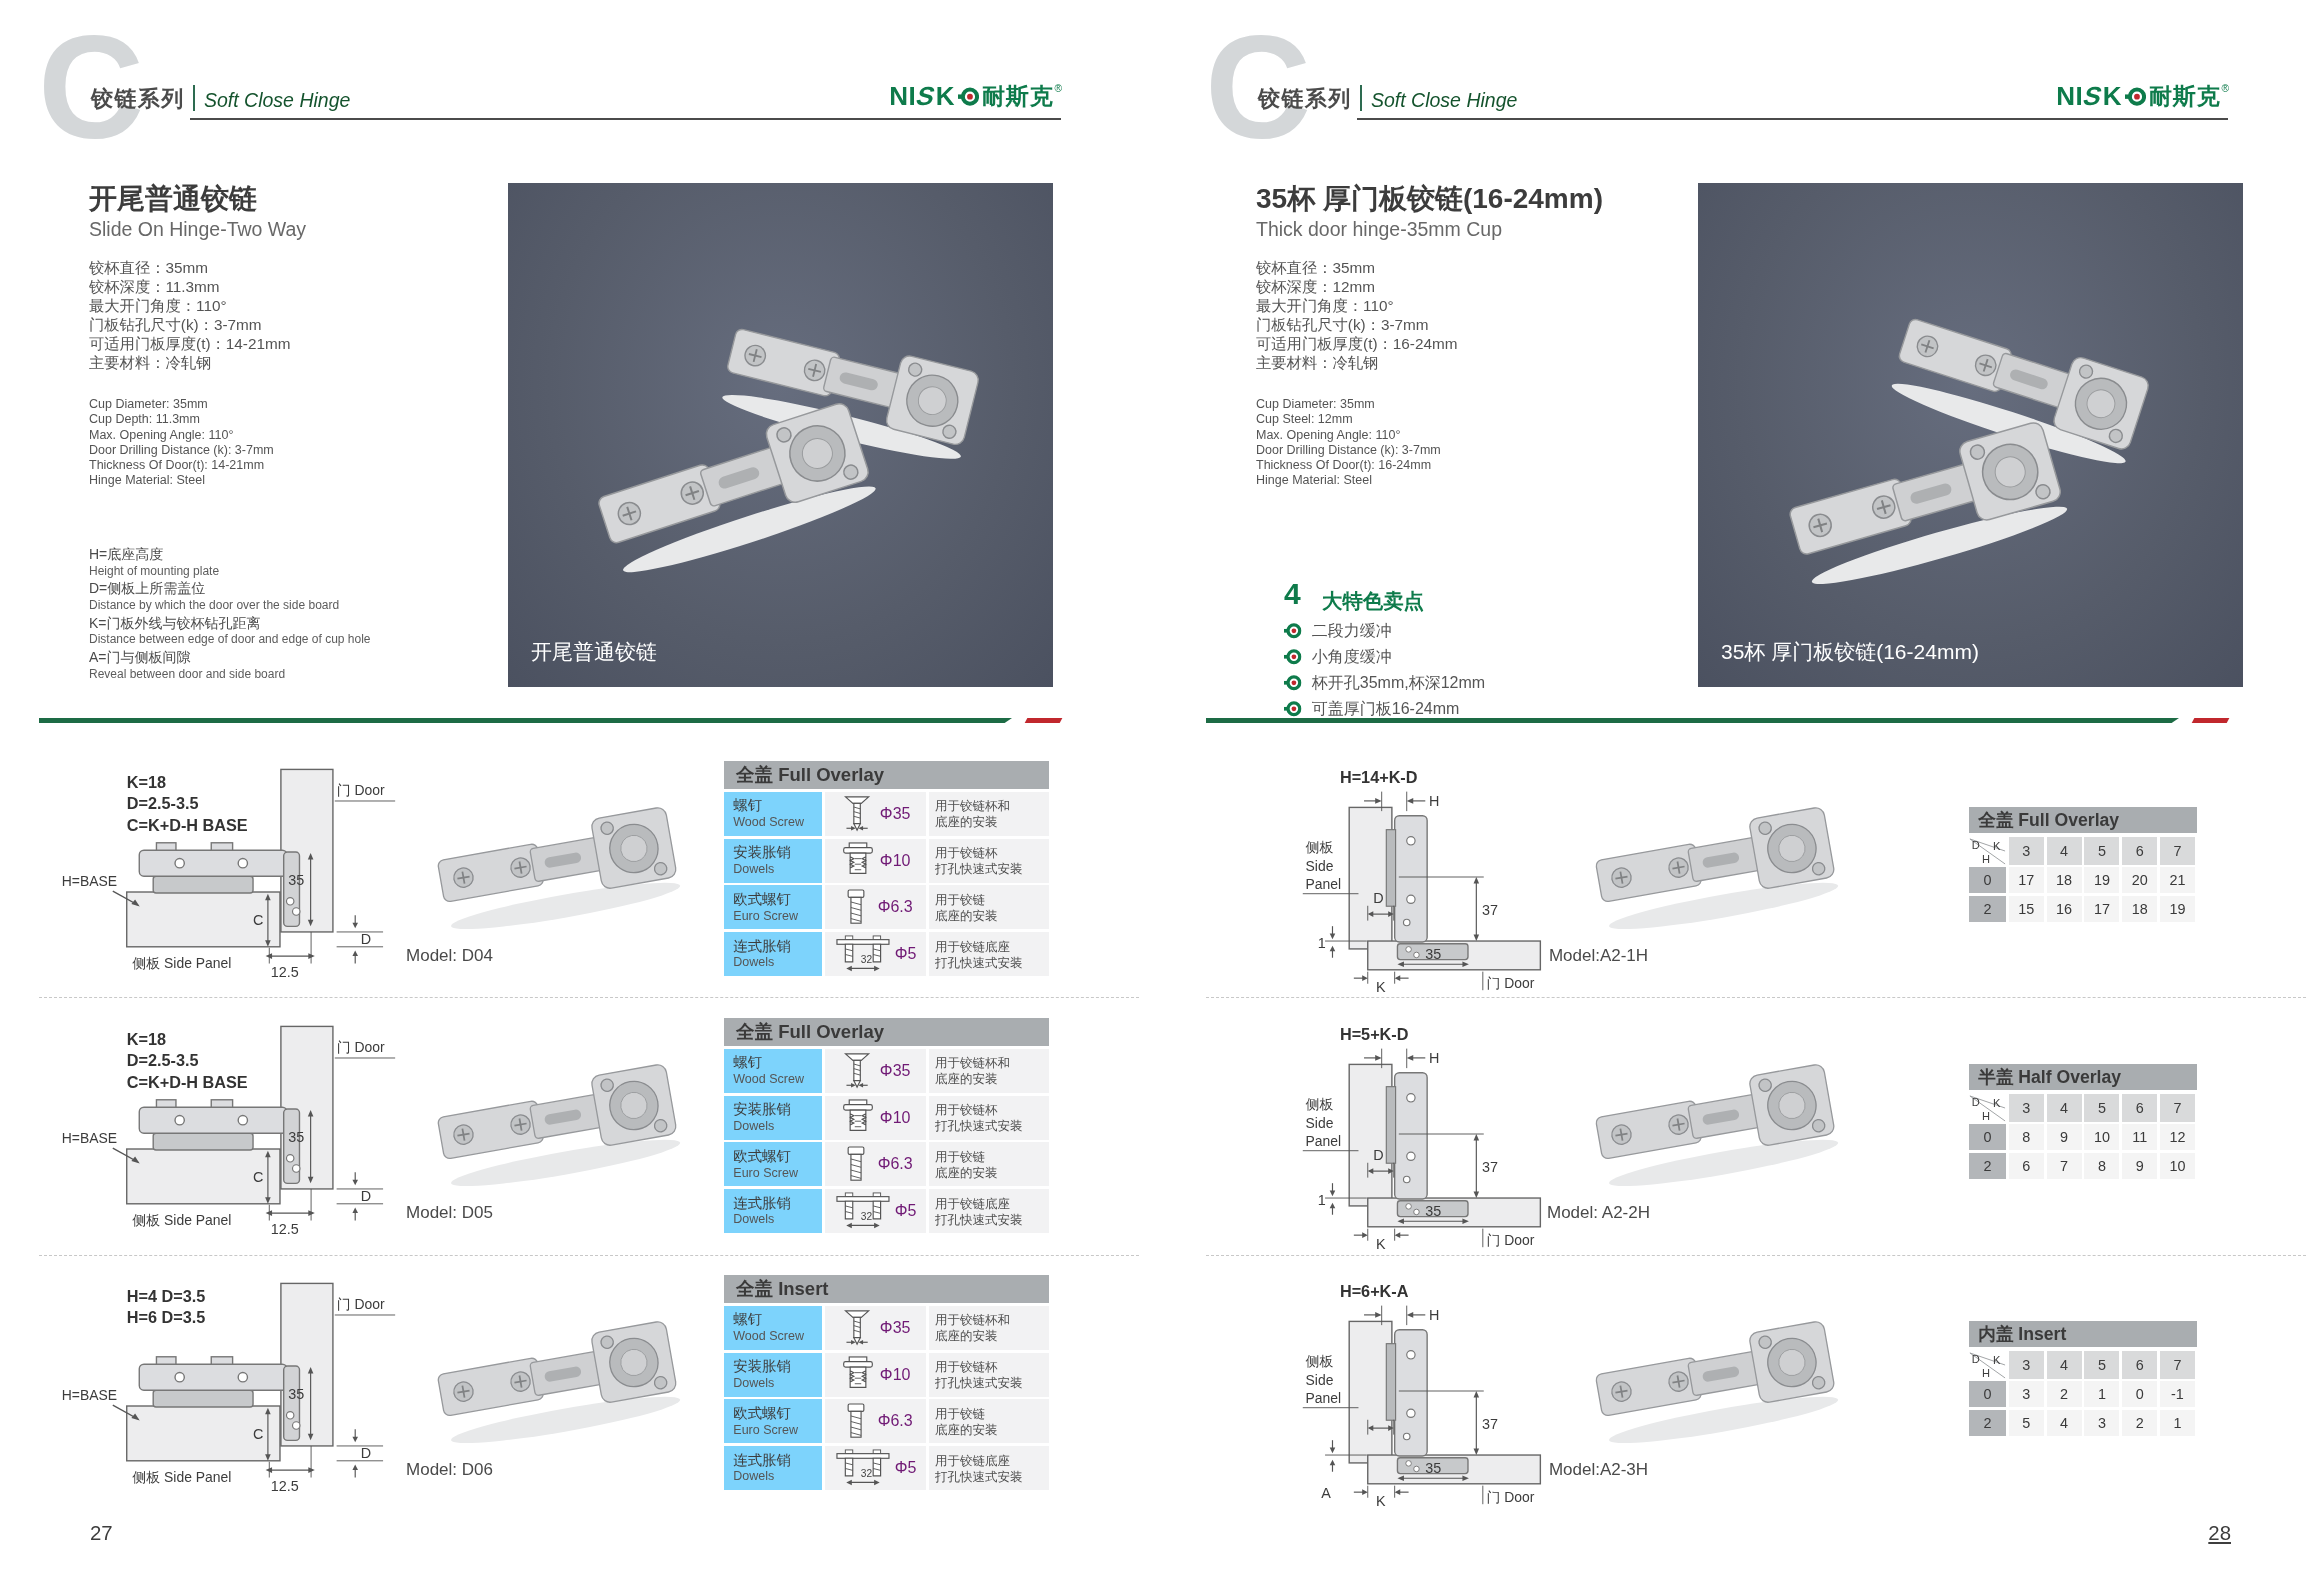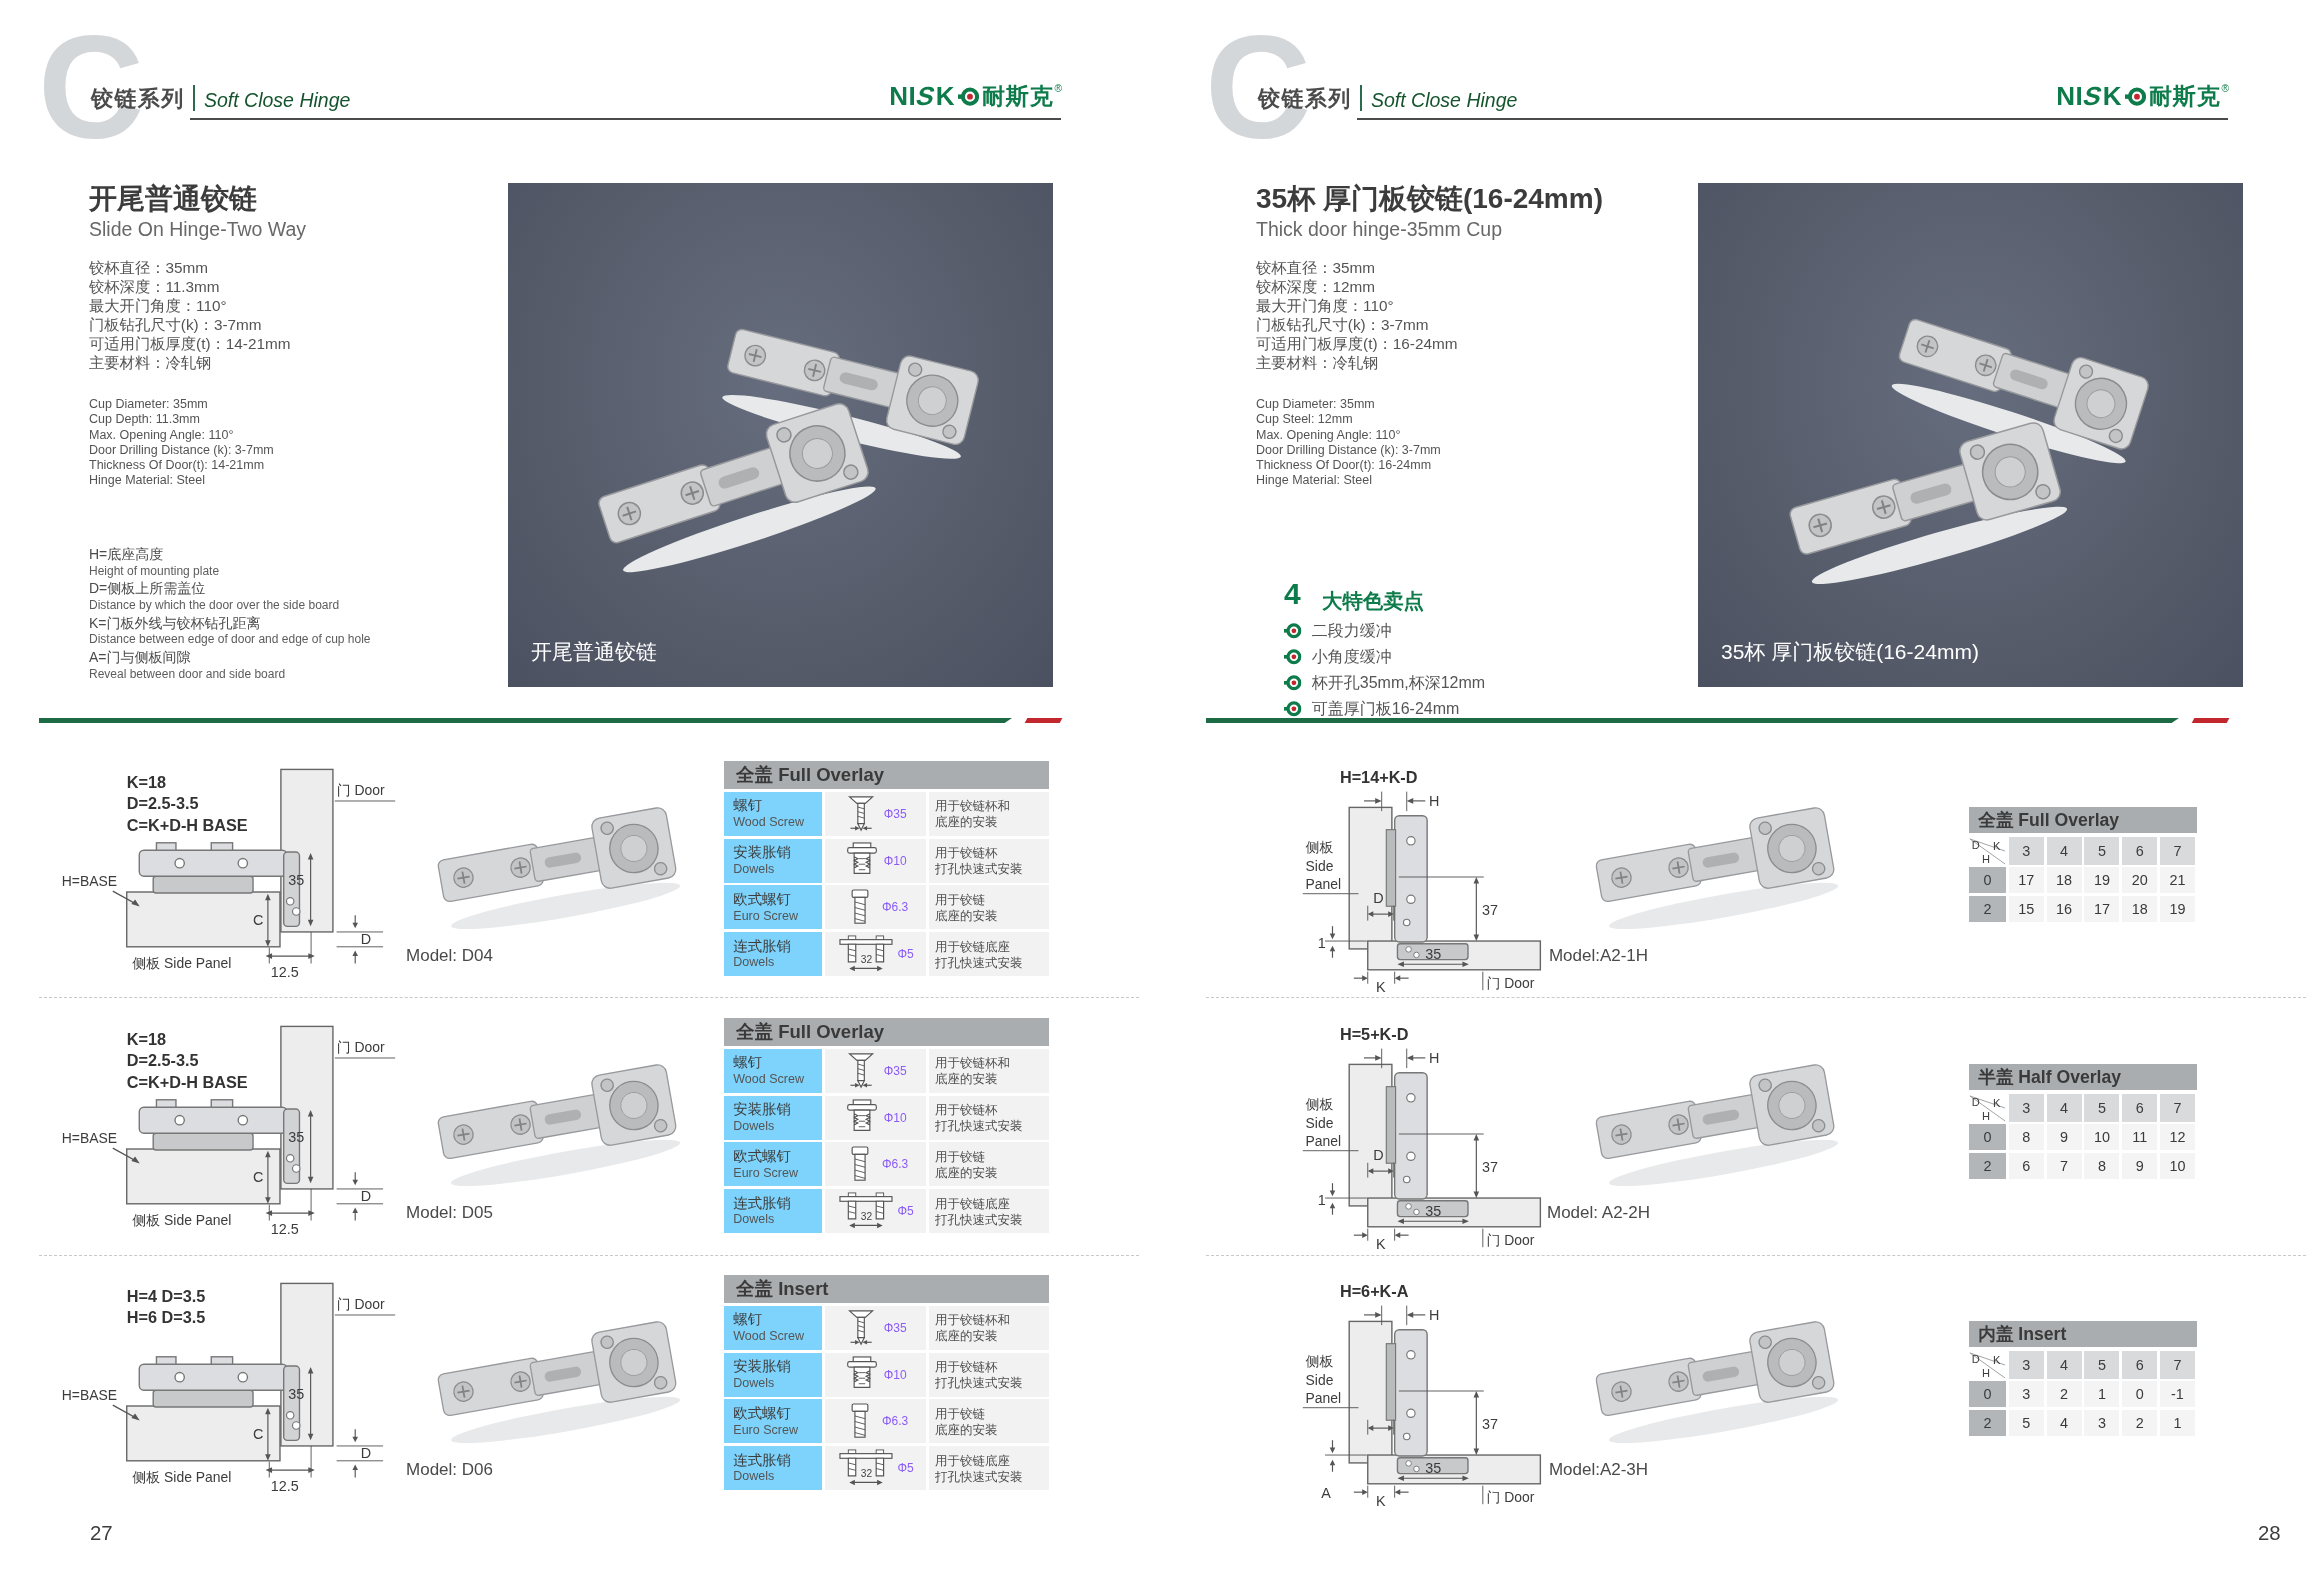--- a/index.html
+++ b/index.html
@@ -62,37 +62,37 @@
   .modelL{left:301px;} .modelR{left:283px;}
 
   
   .accTable{position:absolute;left:724px;top:0;width:325px;}
   .accTitle{height:28px;background:#a9adb0;color:#3a3a3a;font-size:18.5px;font-weight:bold;line-height:28px;padding-left:12px;box-sizing:border-box;}
   .accRow{display:flex;gap:2.8px;margin-top:2.8px;height:44px;}
   .cName{width:98px;background:#7dd3fc;box-sizing:border-box;padding:5.6px 0 0 9.3px;}
   .cnZh{font-size:14.4px;color:#3d3d3d;line-height:17.6px;}
   .cnEn{font-size:12.5px;color:#555;line-height:15px;}
   .cIcon{width:101px;background:#f2f2f3;display:flex;align-items:center;justify-content:center;gap:3.7px;position:relative;}
-  .cIcon .dim{font-size:12px;color:#8b5cf6;}
+  .cIcon .dim{font-size:16px;color:#701a75;}
   .dim2{position:absolute;left:36px;top:22px;font-size:10.2px;color:#444;}
   .cDesc{width:120px;background:#f2f2f3;box-sizing:border-box;padding:6.5px 0 0 6.5px;font-size:12.5px;line-height:16px;color:#4e4e4e;}
   .icsvg{width:36px;height:39px;} .icsvgW{width:57px;height:39px;}
 
   
   .numTable{position:absolute;left:802px;top:46px;width:228px;}
   .numTitle{height:26px;background:#a9adb0;color:#3a3a3a;font-size:17.6px;font-weight:bold;line-height:26px;padding-left:9.3px;box-sizing:border-box;}
   .numGrid{margin-top:3.7px;display:grid;grid-template-columns:37px repeat(5,35px);gap:2.8px;}
   .hCell{height:28px;background:#d9dadb;display:flex;align-items:center;justify-content:center;font-size:14.4px;color:#3d3d3d;}
   .cornerCell{height:28px;background:#ffffff;position:relative;}
   .cornerCell svg{width:37px;height:28px;display:block;}
   .rlCell{height:26px;background:#b3b6b9;display:flex;align-items:center;justify-content:center;font-size:14.4px;color:#3b3b3b;}
   .dCell{height:26px;background:#f4f4f4;display:flex;align-items:center;justify-content:center;font-size:14.4px;color:#3a3a3a;}
 
   .pageno{position:absolute;top:1522px;font-size:20.4px;color:#3d3d3d;}
-  .pagenoL{left:90px;} .pagenoR{left:1091px;width:46px;}
+  .pagenoL{left:90px;} .pagenoR{left:1018px;width:46px;text-align:right;text-decoration:underline;}
 
   
   .diagL text,.diagR text{fill:#3c3c3c;font-size:30px;font-family:"Liberation Sans","DejaVu Sans",sans-serif;}
   .diagL text.f,.diagR text.f{font-size:35px;font-weight:bold;fill:#333;}
   .diagL text.dimT,.diagR text.dimT{font-size:31px;}
   .cornerCell text{font-size:24px;fill:#3d3d3d;font-family:"Liberation Sans","DejaVu Sans",sans-serif;}
 </style>
 </head>
 <body>
 

